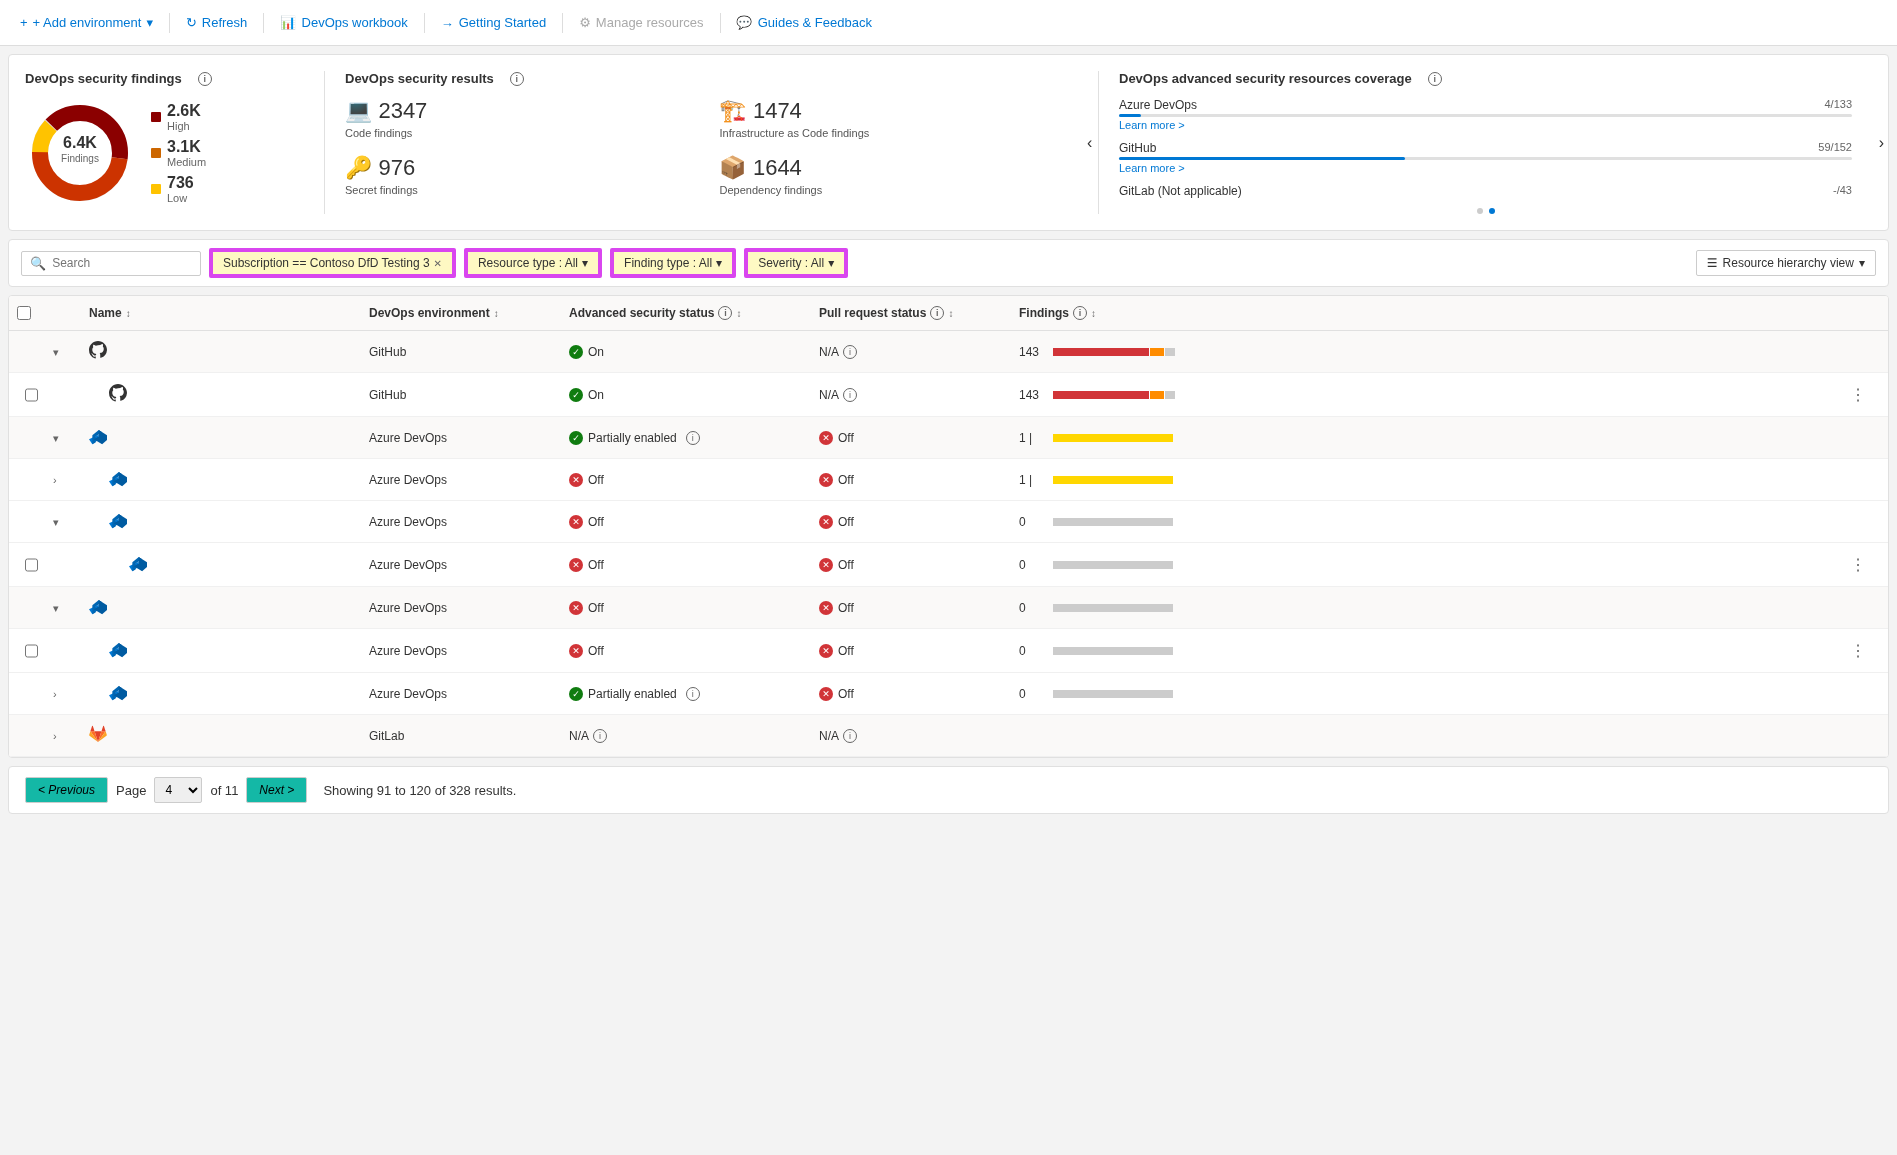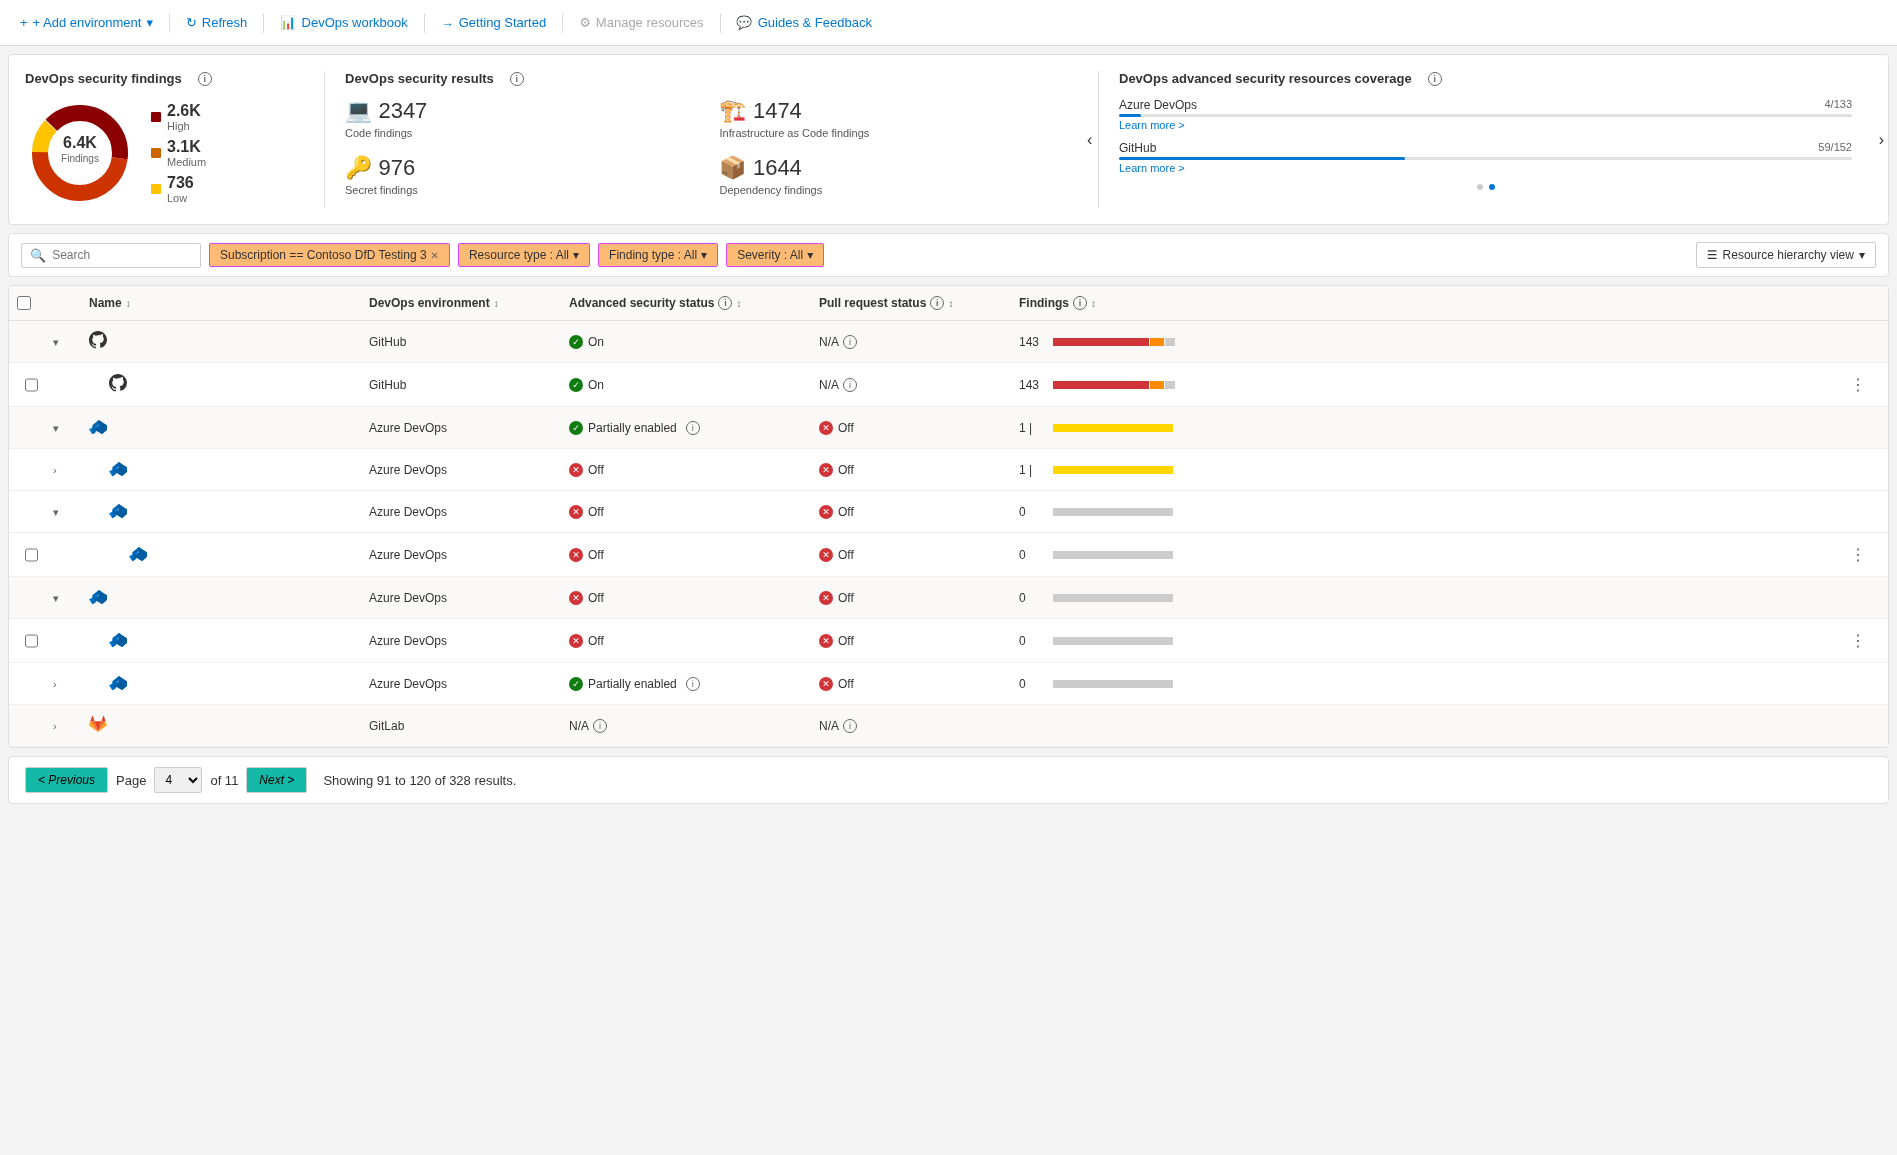--- a/index.html
+++ b/index.html
@@ -64,21 +64,21 @@
       background: #fff; border: 1px solid #e0e0e0;
       margin: 0 8px 8px 8px; padding: 8px 12px; border-radius: 4px;
     }
     .search-box {
       display: flex; align-items: center; gap: 6px;
       border: 1px solid #ccc; border-radius: 2px;
       padding: 4px 8px; width: 180px; background: #fff;
     }
     .search-box input { border: none; outline: none; font-size: 12px; width: 100%; color: #666; }
     .filter-tag {
-      background: #fdba74; border: 1px solid #d946ef; border-radius: 2px;
+      background: #fef9c3; border: 4px solid #d946ef; border-radius: 2px;
       padding: 4px 10px; font-size: 12px; cursor: pointer;
       display: flex; align-items: center; gap: 4px; justify-content: space-between;
     }
     .filter-tag .close { color: #666; font-size: 10px; }
     .spacer { flex: 1; }
     .hierarchy-btn {
       display: flex; align-items: center; gap: 5px;
       border: 1px solid #ccc; border-radius: 2px; padding: 5px 10px;
       background: #fff; font-size: 12px; cursor: pointer;
     }
@@ -283,20 +283,26 @@
       <div class="coverage-item">
         <div class="coverage-header">
           <span class="coverage-name">GitHub</span>
           <span class="coverage-count">59/152</span>
         </div>
         <div class="coverage-bar-bg">
           <div class="coverage-bar" style="width:39%;"></div>
         </div>
         <a class="learn-more">Learn more &gt;</a>
       </div>
+      <div class="coverage-item">
+        <div class="coverage-header">
+          <span class="coverage-name">GitLab (Not applicable)</span>
+          <span class="coverage-count">-/43</span>
+        </div>
+      </div>
       <div class="carousel-dots">
         <div class="cdot"></div>
         <div class="cdot active"></div>
       </div>
       <button class="nav-arrow" style="position:absolute;right:-16px;top:50%;transform:translateY(-50%);">›</button>
     </div>
   </div>
 
   <div class="filters-bar">
     <div class="search-box">

